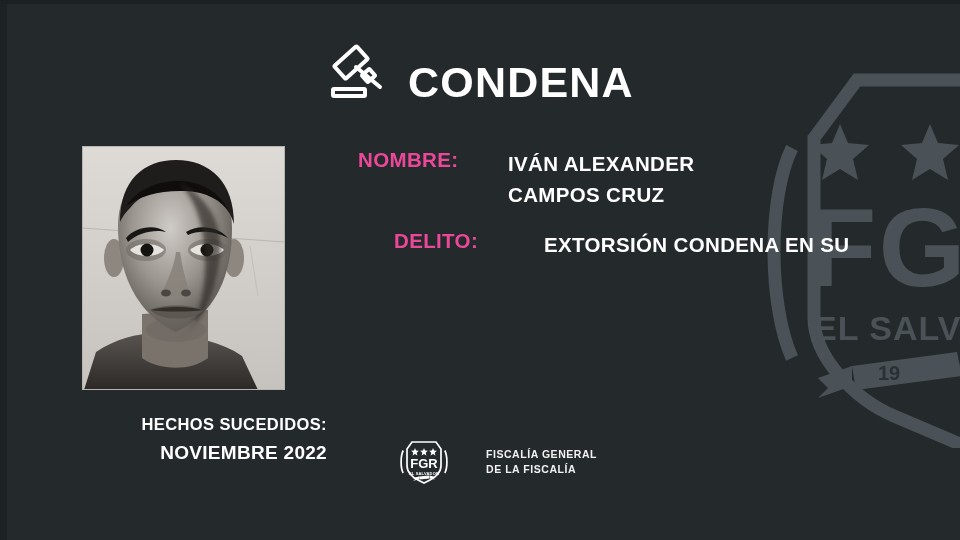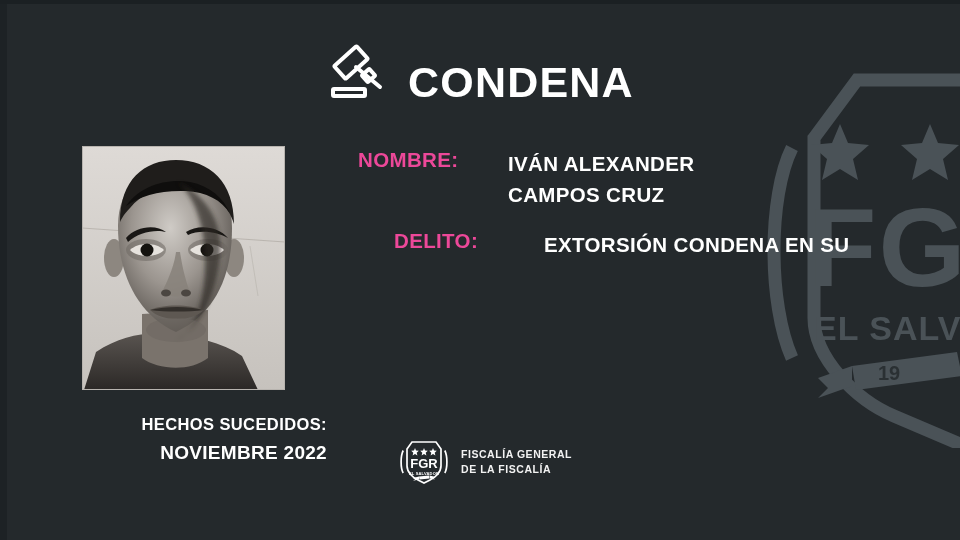--- a/index.html
+++ b/index.html
@@ -148,20 +148,21 @@
     align-items: center;
     gap: 12px;
   }
   #badge-svg { display: block; width: 50px; height: 52px; }
   #footer-text {
     color: #f2f2f2;
     font-size: 10.5px;
     font-weight: bold;
     letter-spacing: 0.55px;
     line-height: 1.45;
+    margin-left: 25px;
   }
   #footer-text div { white-space: nowrap; }
 </style>
 </head>
 <body>
 
 <div id="poster">
 
   <svg id="watermark" viewBox="0 0 420 430" aria-hidden="true">
     <defs>

